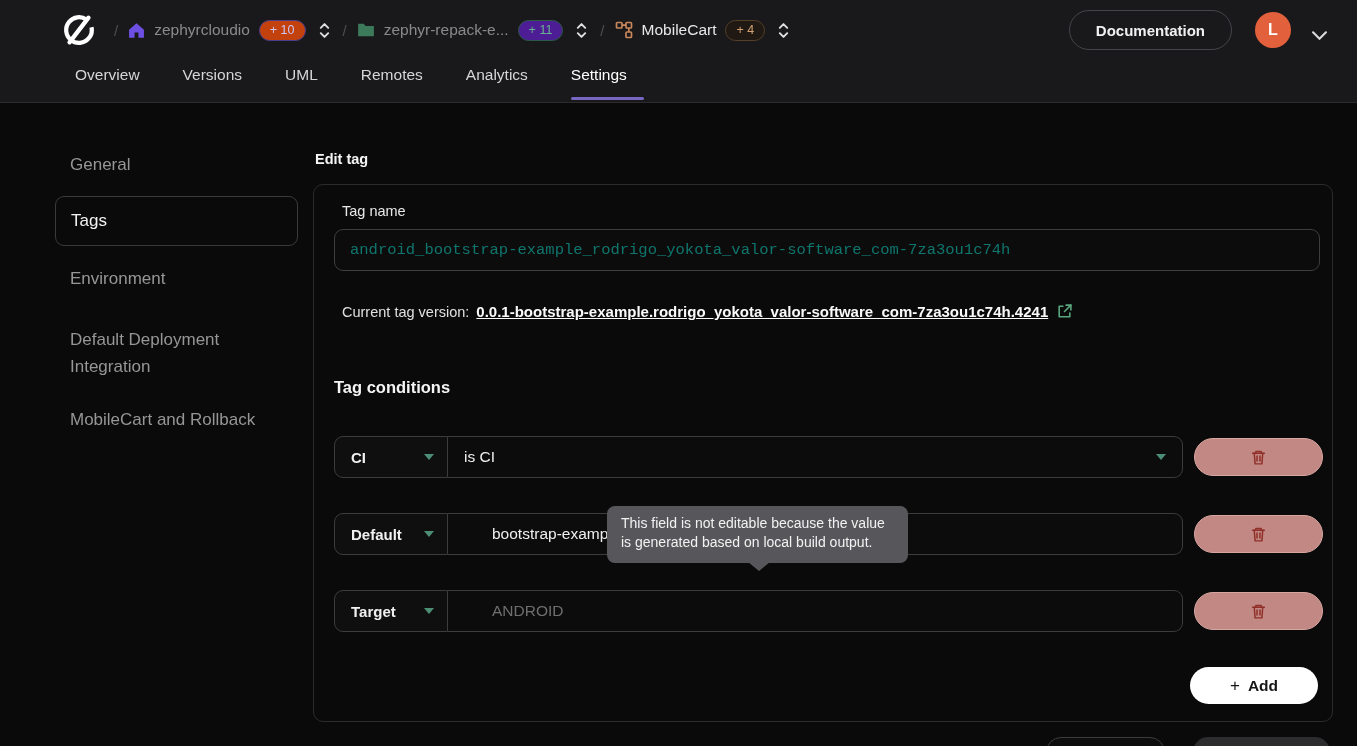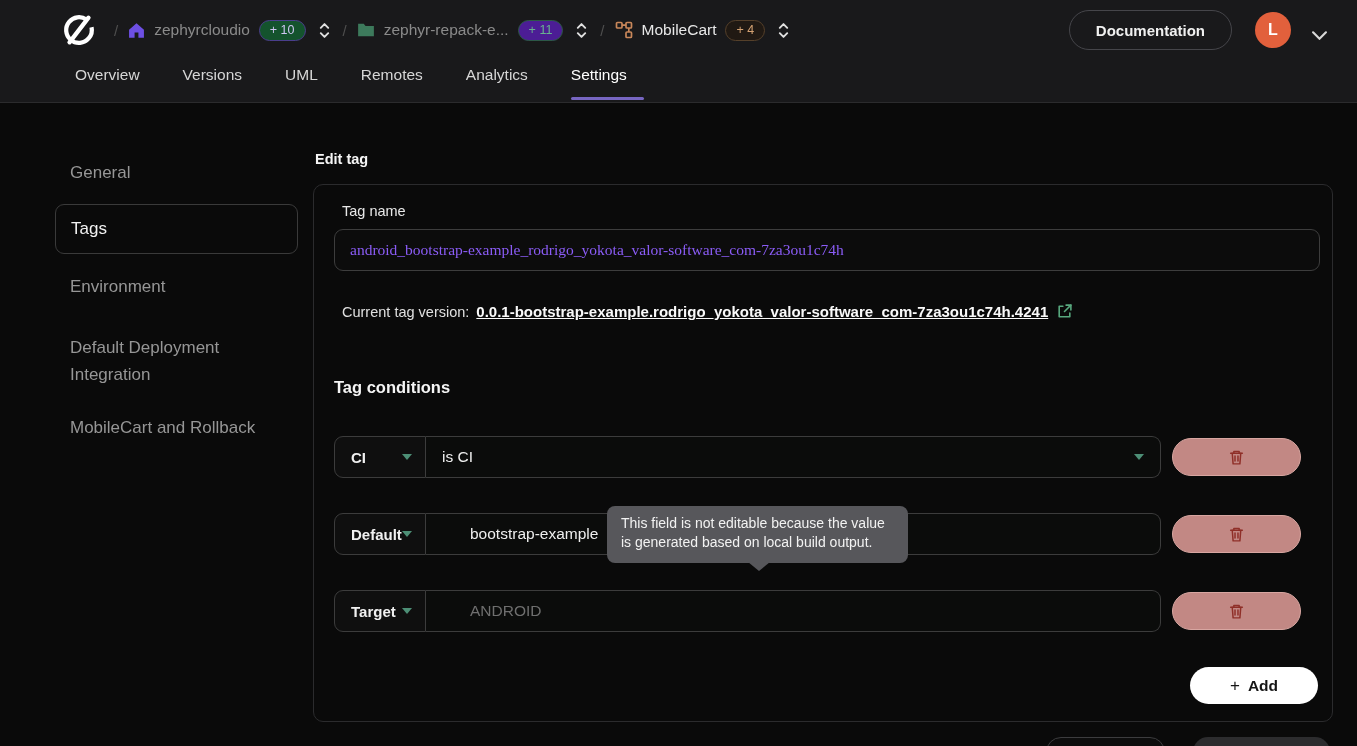--- a/index.html
+++ b/index.html
@@ -17,21 +17,21 @@
     background:#19191b; border-bottom:1px solid #2b2b2d;
   }
   .header-top { height:60px; display:flex; align-items:center; padding-left:60px; position:relative; }
   .logo { width:38px; height:38px; margin-right:16px; display:flex; align-items:center; cursor:pointer; }
   .breadcrumb { display:flex; align-items:center; gap:10px; font-size:15.5px; }
   .sep { color:#4f4f4f; font-size:15px; }
   .crumb { display:flex; align-items:center; gap:9px; cursor:pointer; }
   .crumb-label { color:#8a8a8a; }
   .crumb-label.bright { color:#e8e8e8; }
   .badge { border-radius:12px; padding:2px 10px 3px; font-size:12.5px; border:1px solid; white-space:nowrap; }
-  .badge.purple { border-color:#4a3e8c; background:#14532d; color:#cfc6f2; }
+  .badge.purple { border-color:#4a3e8c; background:#c2410c; color:#cfc6f2; }
   .badge.green  { border-color:#2c5847; background:#4c1d95; color:#69b38f; }
   .badge.orange { border-color:#55402a; background:#201913; color:#d3a273; }
   .updown { display:flex; cursor:pointer; margin:0 2px; }
   .doc-btn {
     position:absolute; right:125px; top:10px; height:40px; padding:0 26px;
     border-radius:21px; border:1px solid #45454a; background:transparent;
     color:#f0f0f0; font-weight:700; font-size:15px; font-family:inherit; cursor:pointer;
   }
   .avatar {
     position:absolute; right:66px; top:12px; width:36px; height:36px; border-radius:50%;
@@ -41,49 +41,49 @@
   .chevdown { position:absolute; right:30px; top:26px; cursor:pointer; }
   .tabs { position:absolute; left:75px; top:66px; display:flex; gap:43px; font-size:15.5px; color:#d6d6d6; }
   .tab { position:relative; padding-bottom:16px; cursor:pointer; }
   .tab.active { color:#ffffff; }
   .tab.active::after {
     content:''; position:absolute; left:0; bottom:0; width:73px; height:3px;
     background:#7766c2; border-radius:2px;
   }
   
   .sidebar { position:absolute; left:55px; top:140px; width:245px; font-size:17px; color:#969696; }
-  .side-item { position:absolute; left:15px; cursor:pointer;margin-top:8px; }
+  .side-item { position:absolute; left:15px; cursor:pointer; }
   .si-0 { top:15px; }
   .si-1 {
     left:0; top:56px; width:243px; height:50px; border:1px solid #3a3a3a; border-radius:9px;
     display:flex; align-items:center; padding-left:15px; color:#f2f2f2;
   }
   .si-2 { top:129px; }
   .si-3 { top:186px; width:200px; line-height:27px; }
   .si-4 { top:270px; }
   
   .page-title { position:absolute; left:315px; top:151px; font-size:14.5px; font-weight:600; color:#f5f5f5; }
   .card {
     position:absolute; left:313px; top:184px; width:1020px; height:538px;
     border:1px solid #2b2b2d; border-radius:10px;
   }
   .field-label { position:absolute; left:28px; top:18px; font-size:14.5px; color:#e8e8e8; }
   .tag-input {
     position:absolute; left:20px; top:44px; width:986px; height:42px;
     background:#0c0c0c; border:1px solid #3d3d3d; border-radius:9px;
-    color:#8b5cf6; font-size:15.5px; padding:0 15px; font-family:Liberation Serif, serif; outline:none;
+    color:#0f766e; font-size:15.5px; padding:0 15px; font-family:Liberation Mono, monospace; outline:none;
   }
   .version-line { position:absolute; left:28px; top:118px; display:flex; align-items:center; font-size:14.5px; color:#e0e0e0; }
   .v-value { font-weight:700; font-size:15px; color:#fafafa; margin-left:7px;text-decoration:underline; }
   .ext-icon { margin-left:8px; display:flex; cursor:pointer; }
   .cond-title { position:absolute; left:20px; top:193px; font-size:16.5px; font-weight:700; color:#f5f5f5; }
   .cond-row { position:absolute; left:20px; height:42px; display:flex; }
   .r1 { top:251px; } .r2 { top:328px; } .r3 { top:405px; }
   .cond-key {
-    width:92px; border:1px solid #3c3c3c; border-radius:9px 0 0 9px; background:#0f0f0f;
+    width:114px; border:1px solid #3c3c3c; border-radius:9px 0 0 9px; background:#0f0f0f;
     display:flex; align-items:center; justify-content:space-between;
     padding:0 13px 0 16px; font-weight:700; font-size:15px; color:#f0f0f0; cursor:pointer;
   }
   .cond-val {
     width:735px; border:1px solid #3c3c3c; border-left:none; border-radius:0 9px 9px 0; background:#0b0c0b;
     display:flex; align-items:center; justify-content:space-between; padding:0 16px;
     font-size:15.5px; color:#efefef;
   }
   .cond-val.selectlike { cursor:pointer; }
   .cond-val input {

